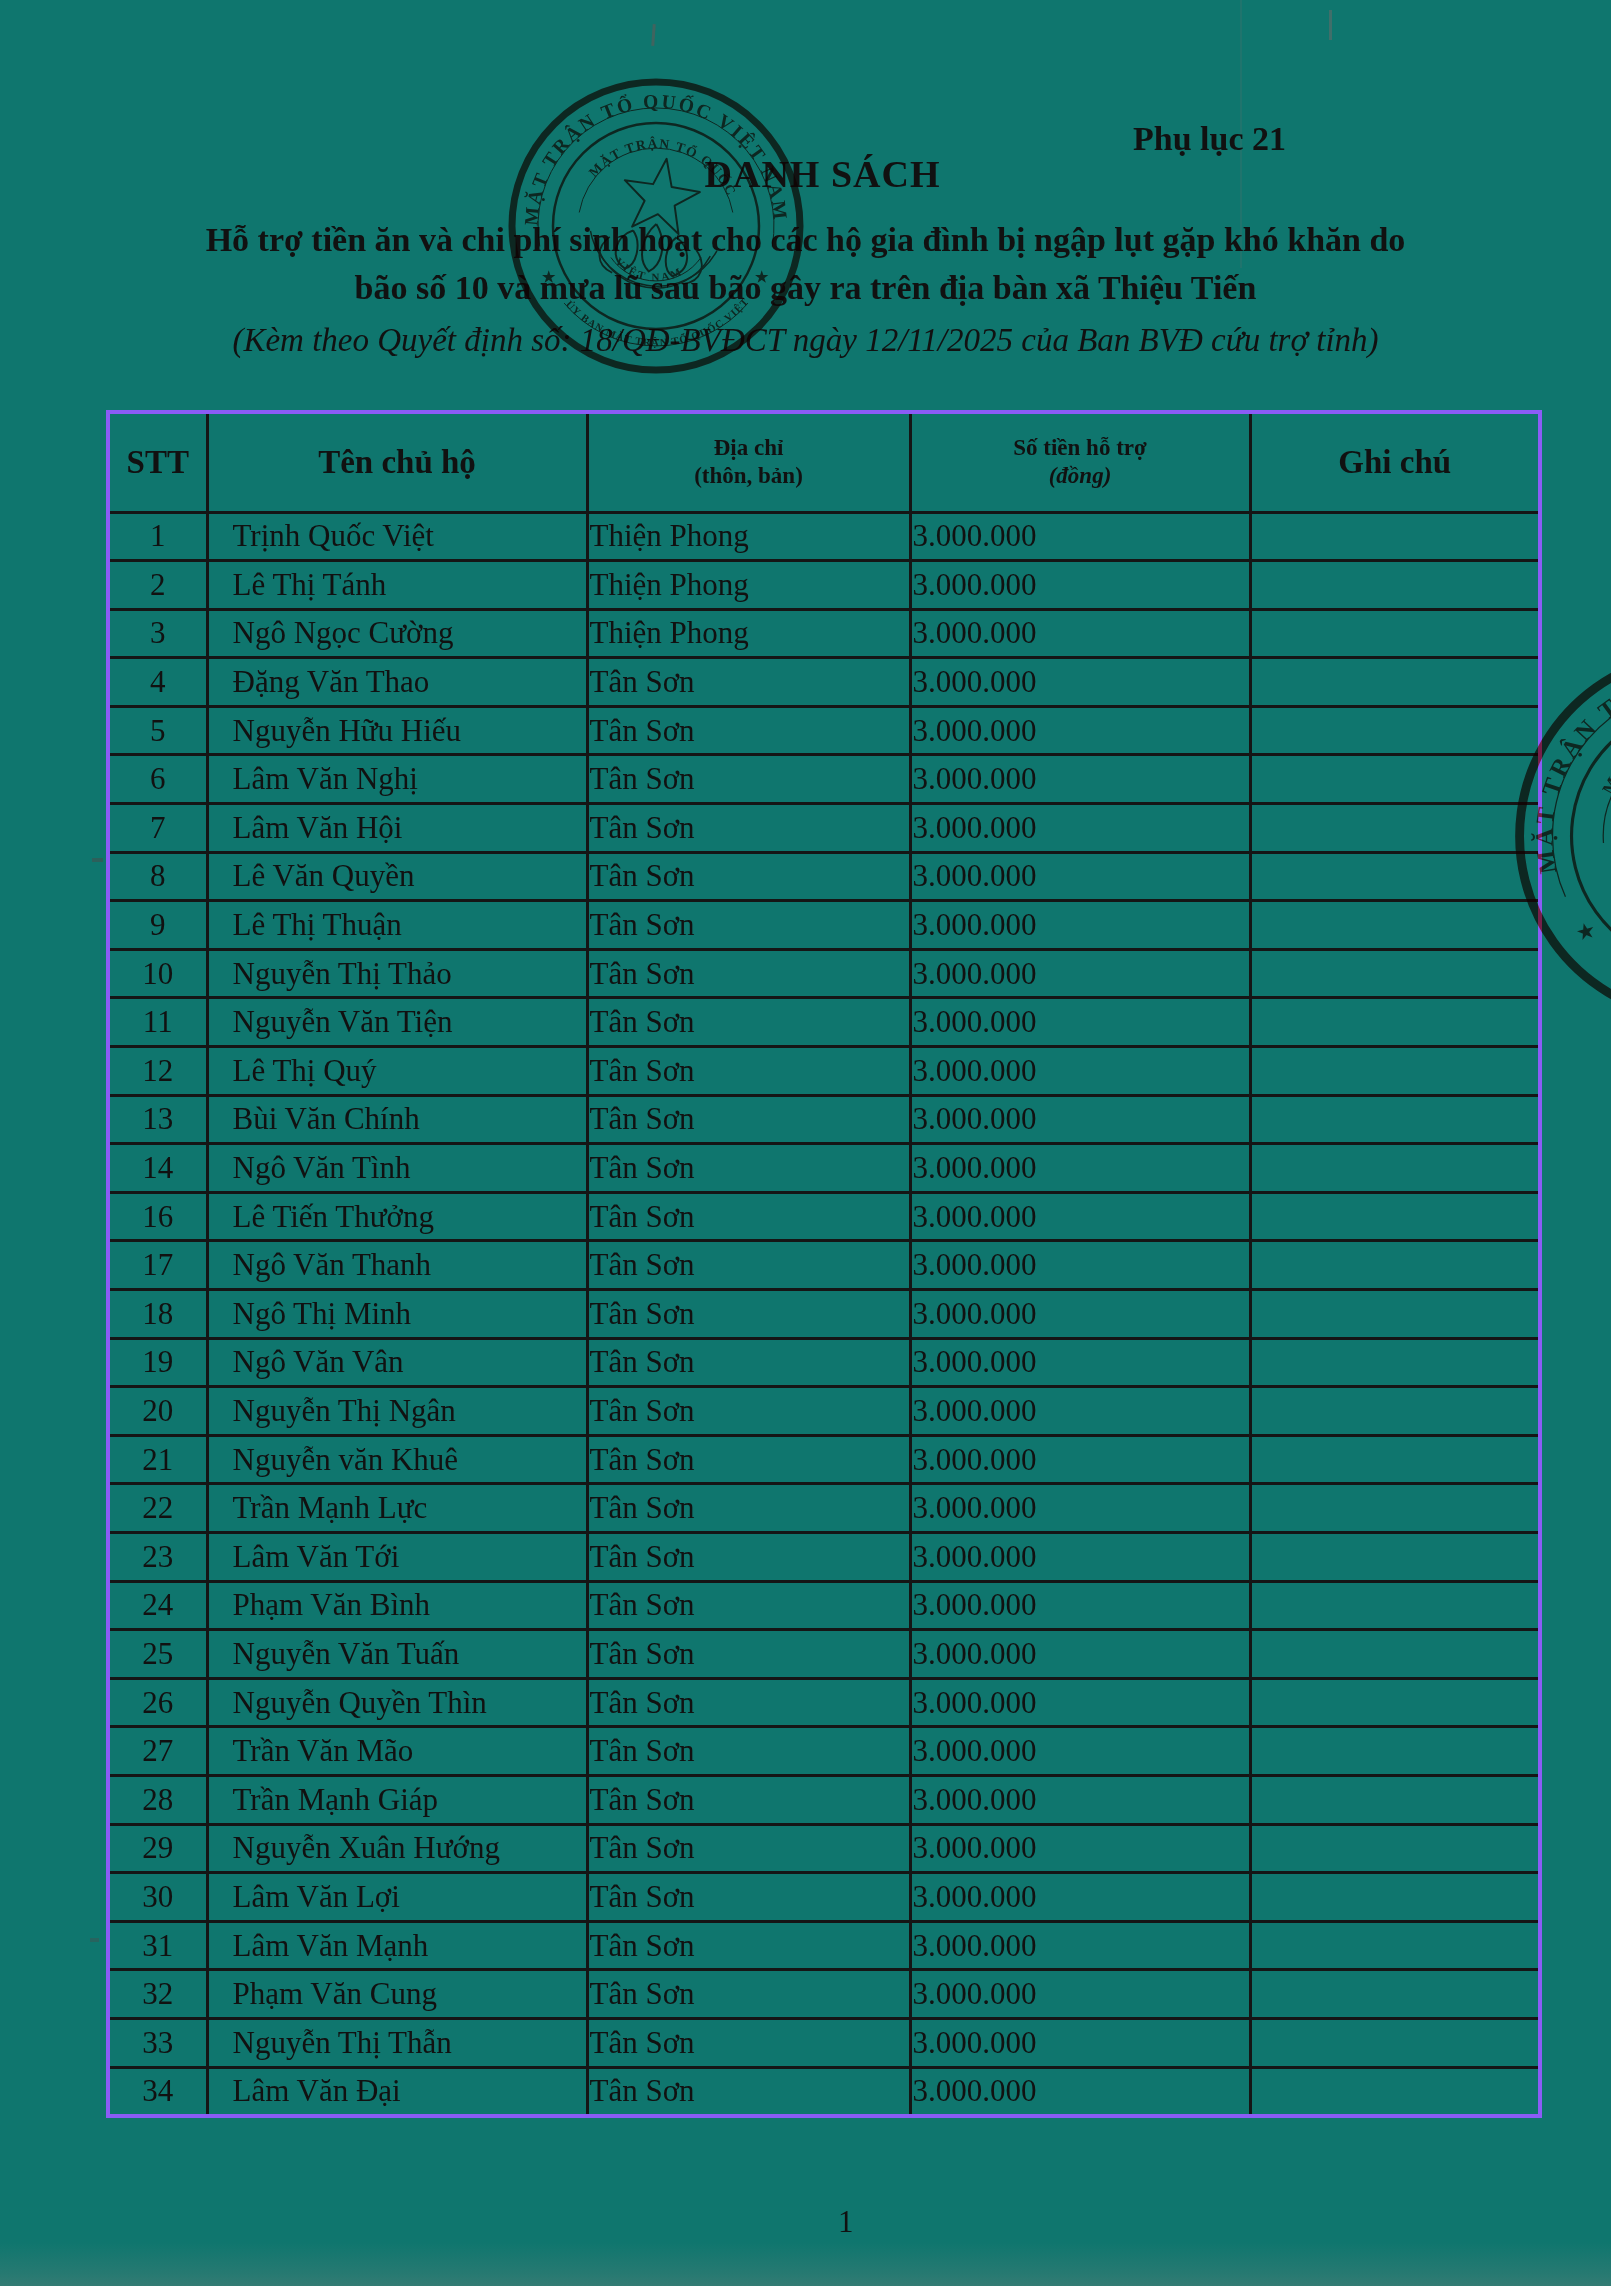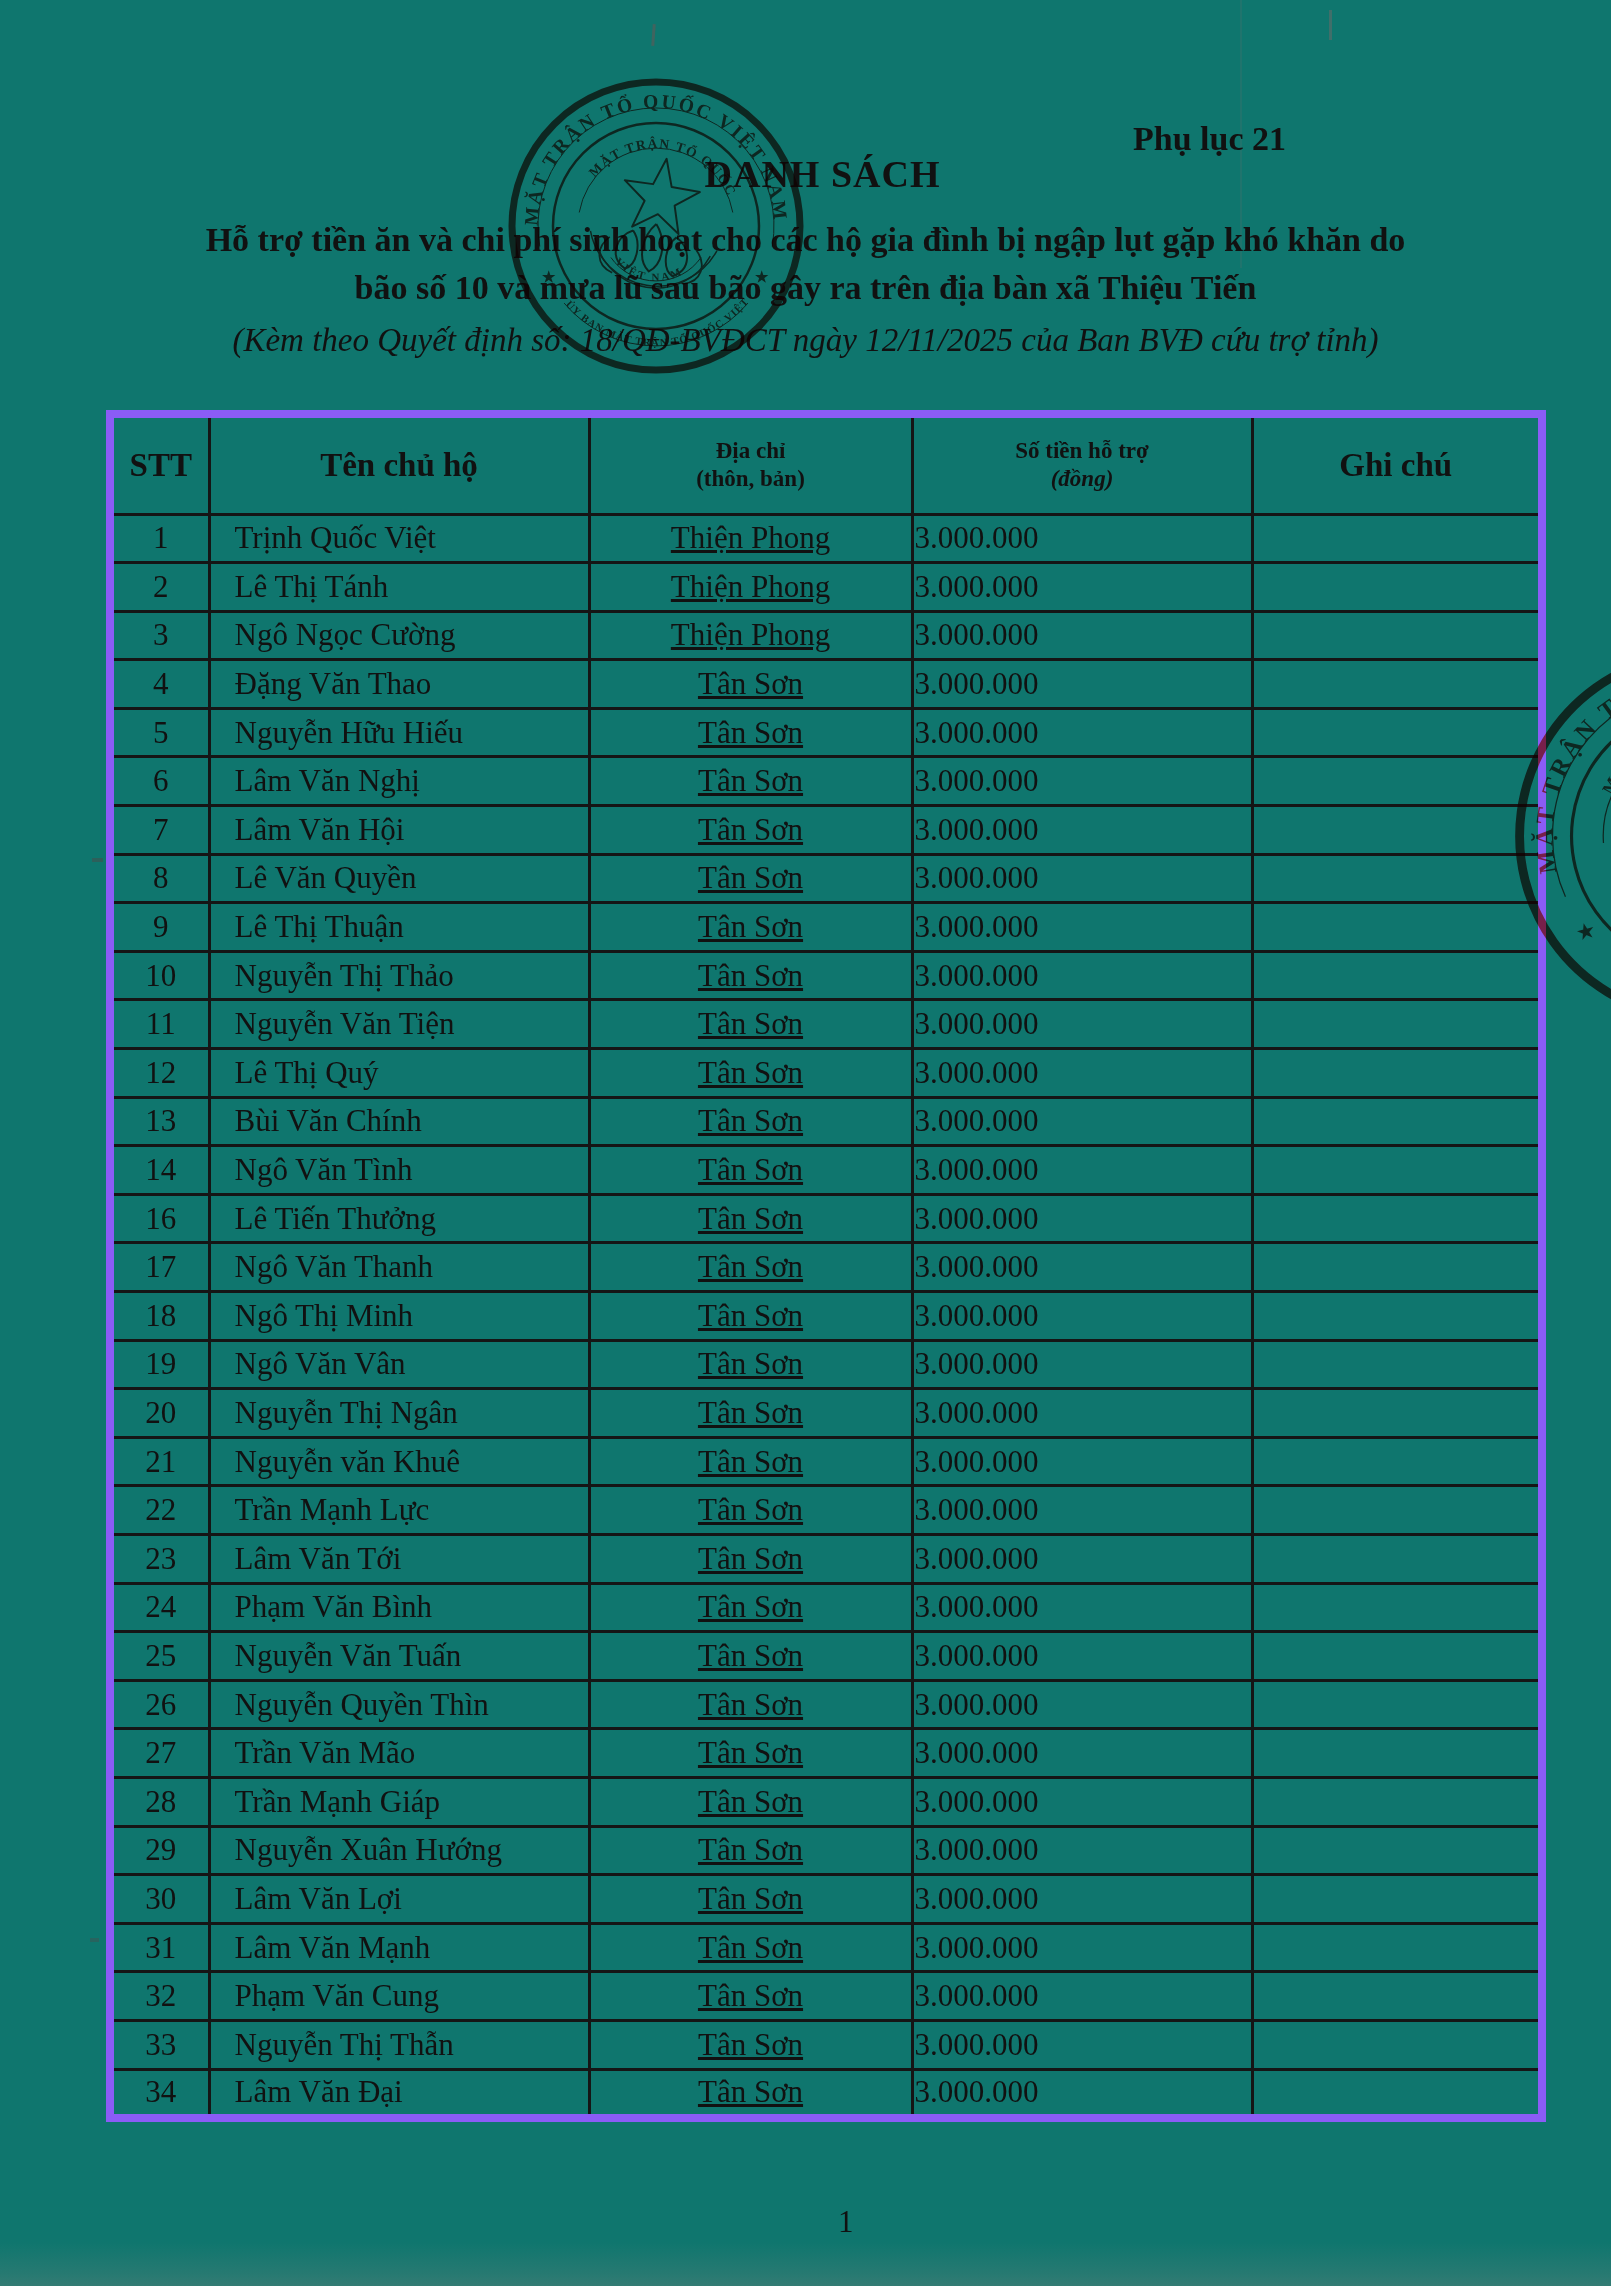--- a/index.html
+++ b/index.html
@@ -7,31 +7,31 @@
         font-family:"Liberation Serif",serif;color:#111;}
   
   .appendix{position:absolute;left:1133px;top:120px;font-size:34px;font-weight:bold;}
   .doc-title{position:absolute;left:0;right:0;top:152px;text-align:center;text-indent:34px;
              font-size:38px;font-weight:bold;letter-spacing:1px;}
   .sub1{position:absolute;left:0;right:0;top:221px;text-align:center;font-size:34px;font-weight:bold;}
   .sub2{position:absolute;left:0;right:0;top:269px;text-align:center;font-size:34px;font-weight:bold;}
   .decision{position:absolute;left:0;right:0;top:322px;text-align:center;font-size:33px;font-style:italic;}
   
   .tbl{position:absolute;left:106px;top:410px;width:1432px;border-collapse:collapse;table-layout:fixed;
-       border:8px solid #8b5cf6;}
+       border:4px solid #8b5cf6;}
   .tbl th,.tbl td{border:3px solid #151515;vertical-align:middle;overflow:hidden;white-space:nowrap;}
   .tbl thead tr{height:100px;}
   .tbl tbody tr{height:48.6px;}
   .tbl th{font-size:33px;font-weight:bold;text-align:center;line-height:1.22;}
   .tbl th .sub-line{display:block;font-size:23px;}
   .tbl th .it{font-style:italic;}
   .tbl td{font-size:31px;}
   .c-stt{text-align:center;}
   .c-name{text-align:left;padding-left:24px;}
-  .c-addr{text-align:center;text-decoration:underline;}
+  .c-addr{}
   .c-amt{text-align:left;padding-right:10px;font-family:Liberation Serif, serif;}
   .c-note{text-align:center;}
   .page-num{position:absolute;left:838px;top:2204px;font-size:31px;}
   
   .stamp{position:absolute;mix-blend-mode:multiply;opacity:.92;}
   .stamp-top{left:506px;top:76px;}
   .stamp-right{left:1512px;top:646px;transform:rotate(-14deg);}
   .si *{stroke:#d5453d;fill:none;stroke-linejoin:round;}
   .si text,.si textPath{fill:#d5453d;stroke:none;font-family:"Liberation Serif",serif;font-weight:bold;}
   .t-outer{font-size:19.5px;letter-spacing:2.5px;}

